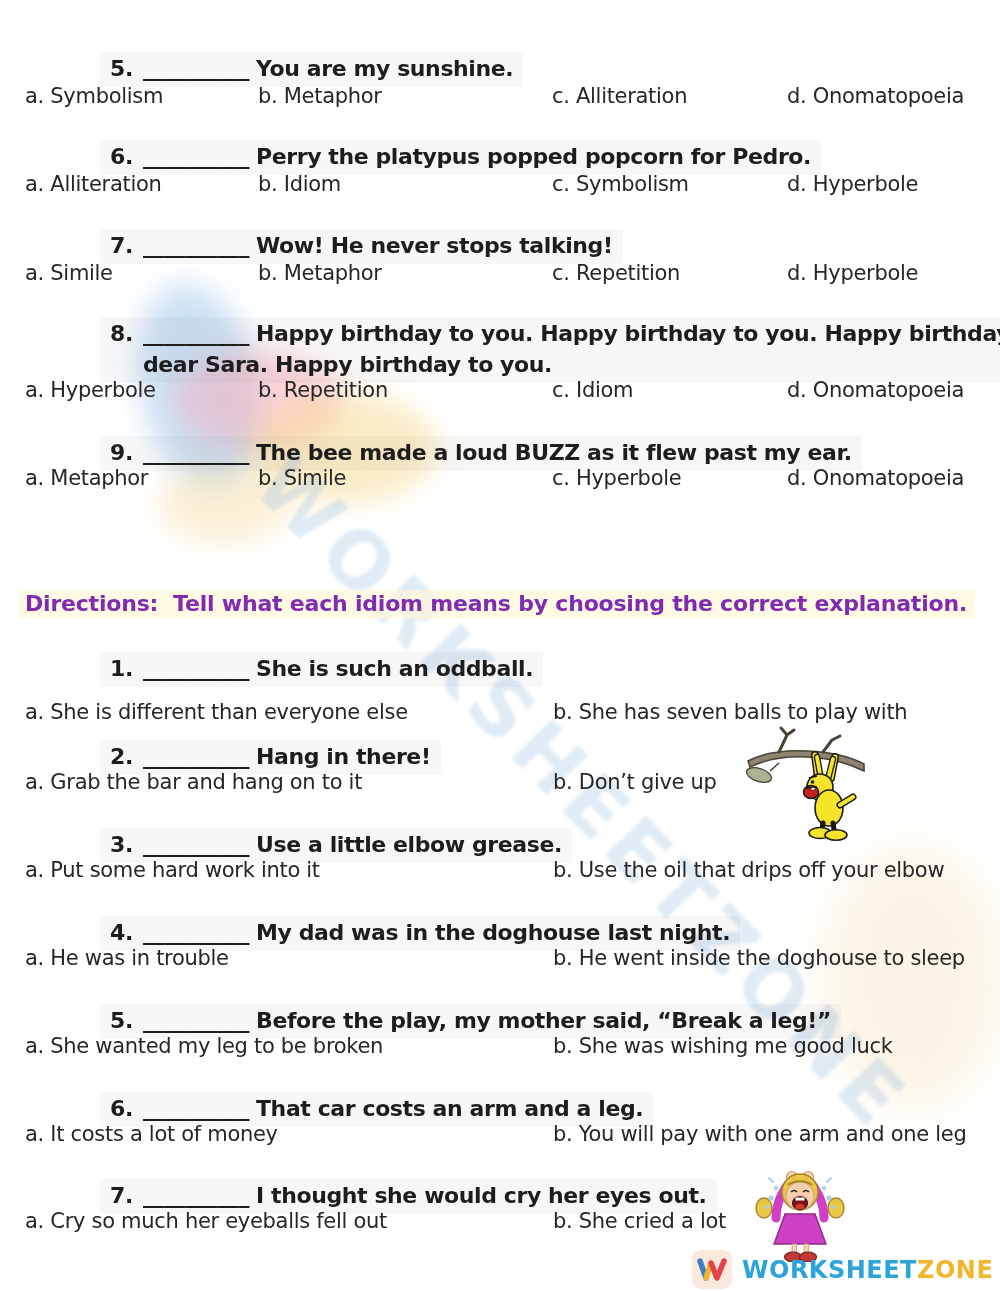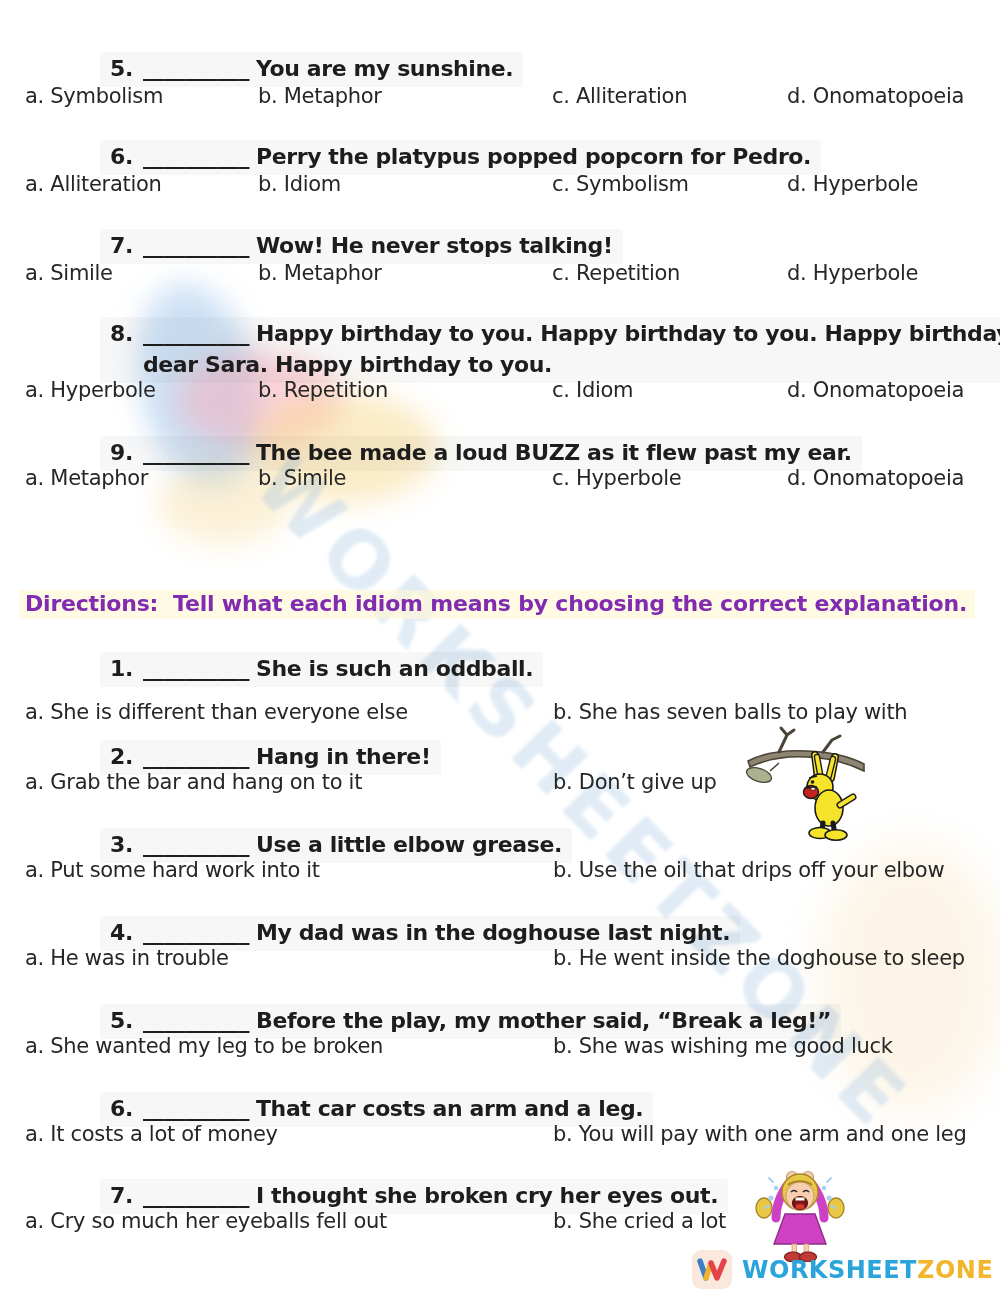--- a/index.html
+++ b/index.html
@@ -154,21 +154,21 @@
 
 <div class="qrow" style="top:1092px">
   <span class="qnum">6.</span><span class="blank">__________</span><span class="qbold">That car costs an arm and a leg.</span>
 </div>
 <div class="optrow" style="top:1121px">
   <span class="opt o1">a. It costs a lot of money</span>
   <span class="opt o2b">b. You will pay with one arm and one leg</span>
 </div>
 
 <div class="qrow" style="top:1179px">
-  <span class="qnum">7.</span><span class="blank">__________</span><span class="qbold">I thought she broken cry her eyes out.</span>
+  <span class="qnum">7.</span><span class="blank">__________</span><span class="qbold">I thought she would cry her eyes out.</span>
 </div>
 <div class="optrow" style="top:1208px">
   <span class="opt o1">a. Cry so much her eyeballs fell out</span>
   <span class="opt o2b">b. She cried a lot</span>
 </div>
 
 <svg class="bunny" viewBox="0 0 122 118">
 
   <path d="M3,38 C20,29 42,27 62,28 C86,29 104,33 119,41 L119,48 C103,40 86,35 62,34 C42,33 22,36 5,44 Z" fill="#8d8571" stroke="#4a4438" stroke-width="1.6"></path>
   <path d="M34,29 L42,12 M42,12 L36,5 M42,12 L49,7 M78,29 L87,17 M87,17 L95,13" stroke="#4a4438" stroke-width="3" fill="none" stroke-linecap="round"></path>

